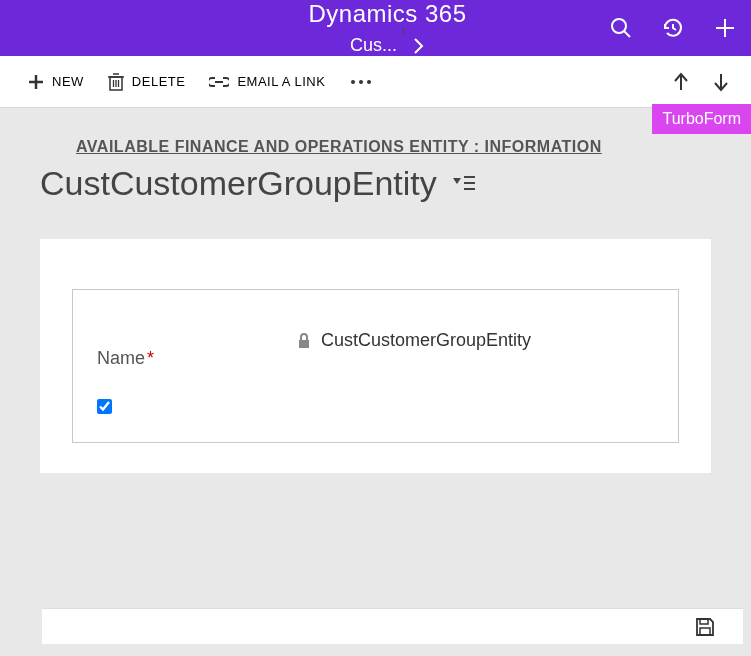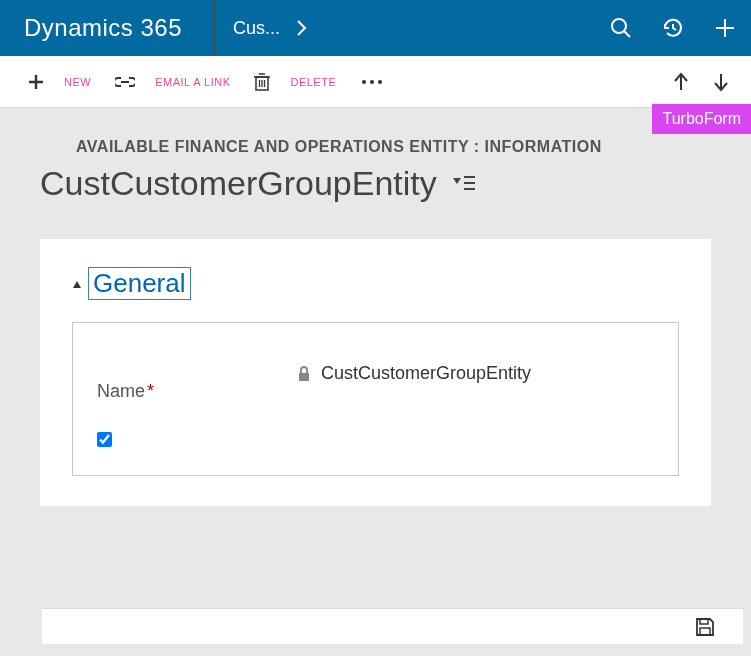--- a/index.html
+++ b/index.html
@@ -5,27 +5,28 @@
   * { box-sizing: border-box; margin: 0; padding: 0; }
   body {
     font-family: "Segoe UI", Arial, sans-serif;
     background: #e8e8e8;
     width: 751px;
     height: 656px;
     overflow: hidden;
     position: relative;
   }
   .topbar {
-    background: #0369a1;
+    background: #6d28d9;
     color: #fff;
     height: 56px;
     display: flex;
     align-items: center;
     padding: 0 0 0 24px;
     position: relative;
+    flex-direction: column;
   }
   .brand {
     font-size: 24px;
     font-weight: 300;
     letter-spacing: 0.5px;
   }
   .top-divider {
     width: 1px;
     height: 56px;
     background: #444;
@@ -60,25 +61,25 @@
     background: #fff;
     height: 52px;
     display: flex;
     align-items: center;
     padding: 0 16px;
     border-bottom: 1px solid #d8d8d8;
   }
   .cmd-btn {
     display: flex;
     align-items: center;
-    gap: 20px;
+    gap: 8px;
     padding: 6px 12px;
-    font-size: 11px;
+    font-size: 13px;
     letter-spacing: 0.5px;
-    color: #ec4899;
+    color: #000000;
     cursor: pointer;
   }
   .cmd-btn .label { font-weight: 400; }
   .cmd-right {
     margin-left: auto;
     display: flex;
     gap: 12px;
   }
   .cmd-arrow {
     width: 28px;
@@ -102,20 +103,21 @@
     padding: 6px 10px;
     z-index: 5;
   }
   .overline {
     font-size: 16px;
     font-weight: 700;
     letter-spacing: 0.5px;
     color: #555;
     text-transform: uppercase;
     margin: 6px 0 6px 36px;
+    text-decoration: underline;
   }
   .title-row {
     display:flex;
     align-items:center;
     gap: 16px;
   }
   .title {
     font-size: 34px;
     font-weight: 300;
     color: #444;
@@ -231,41 +233,41 @@
     <span>
       <svg width="16" height="16" viewBox="0 0 16 16">
           <line x1="8" y1="1" x2="8" y2="15" stroke="#333" stroke-width="2.5"></line>
           <line x1="1" y1="8" x2="15" y2="8" stroke="#333" stroke-width="2.5"></line>
         </svg>
     </span>
     <span class="label">NEW</span>
   </div>
   <div class="cmd-btn">
     <span>
-      <svg width="20" height="12" viewBox="0 0 20 12">
-          <path d="M6 2 H3 A4 4 0 0 0 3 10 H6 M14 2 H17 A4 4 0 0 1 17 10 H14 M6 6 H14" stroke="#333" stroke-width="1.8" fill="none"></path>
-        </svg>
-    </span>
-    <span class="label">EMAIL A LINK</span>
-  </div>
-  <div class="cmd-btn">
-    <span>
       <svg width="16" height="18" viewBox="0 0 16 18">
           <rect x="2" y="4" width="12" height="13" stroke="#333" stroke-width="1.5" fill="none"></rect>
           <line x1="0" y1="4" x2="16" y2="4" stroke="#333" stroke-width="1.5"></line>
           <line x1="5" y1="1" x2="11" y2="1" stroke="#333" stroke-width="1.5"></line>
           <line x1="5.5" y1="7" x2="5.5" y2="14" stroke="#333" stroke-width="1.3"></line>
           <line x1="8" y1="7" x2="8" y2="14" stroke="#333" stroke-width="1.3"></line>
           <line x1="10.5" y1="7" x2="10.5" y2="14" stroke="#333" stroke-width="1.3"></line>
         </svg>
     </span>
     <span class="label">DELETE</span>
   </div>
   <div class="cmd-btn">
     <span>
+      <svg width="20" height="12" viewBox="0 0 20 12">
+          <path d="M6 2 H3 A4 4 0 0 0 3 10 H6 M14 2 H17 A4 4 0 0 1 17 10 H14 M6 6 H14" stroke="#333" stroke-width="1.8" fill="none"></path>
+        </svg>
+    </span>
+    <span class="label">EMAIL A LINK</span>
+  </div>
+  <div class="cmd-btn">
+    <span>
       <svg width="24" height="8" viewBox="0 0 24 8">
           <circle cx="4" cy="4" r="2" fill="#333"></circle>
           <circle cx="12" cy="4" r="2" fill="#333"></circle>
           <circle cx="20" cy="4" r="2" fill="#333"></circle>
         </svg>
     </span>
   </div>
   <div class="cmd-right">
     <div class="cmd-arrow">
       <span>
@@ -296,28 +298,20 @@
       <svg width="22" height="16" viewBox="0 0 22 16">
         <polygon points="0,3 8,3 4,9" fill="#444"></polygon>
         <line x1="11" y1="2" x2="22" y2="2" stroke="#444" stroke-width="2"></line>
         <line x1="11" y1="8" x2="22" y2="8" stroke="#444" stroke-width="2"></line>
         <line x1="11" y1="14" x2="22" y2="14" stroke="#444" stroke-width="2"></line>
       </svg>
     </span>
   </div>
 
   <div class="card">
-    <div class="section-header">
-      <span>
-        <svg width="10" height="10" viewBox="0 0 10 10">
-            <polygon points="1,9 9,9 5,2" fill="#333"></polygon>
-          </svg>
-      </span>
-      <span class="section-title">General</span>
-    </div>
 
     <div class="fieldset-box">
       <div class="form-row">
         <div class="form-label">
           <span>Name</span><span class="req">*</span>
         </div>
         <div class="form-value">
           <span>
             <svg width="14" height="16" viewBox="0 0 14 16">
                 <rect x="2" y="7" width="10" height="8" fill="#888"></rect>

